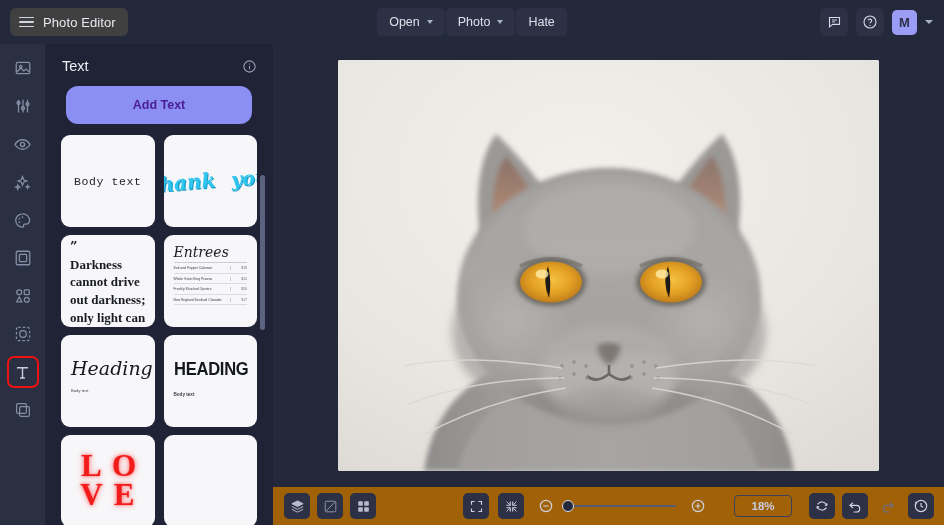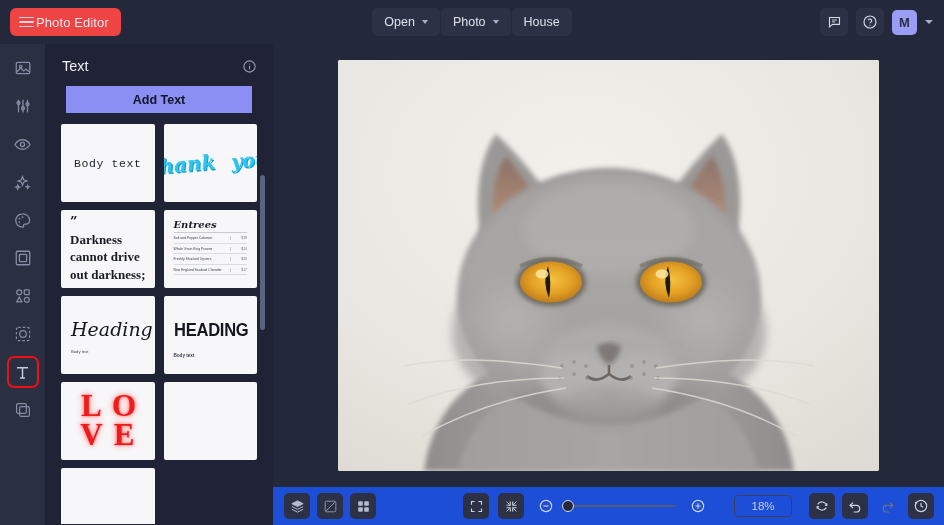--- a/index.html
+++ b/index.html
@@ -10,22 +10,22 @@
     overflow: hidden;
   }
   #app { position: relative; width: 944px; height: 525px; background: #23283a; }
 
   
   .topbar {
     position: absolute; left: 0; top: 0; width: 944px; height: 44px;
     background: #23283a; display: flex; align-items: center;
   }
   .brand {
-    display: flex; align-items: center; gap: 2px;
-    background: #ef4444; border-radius: 6px;
+    display: flex; align-items: center; gap: 9px;
+    background: #404040; border-radius: 6px;
     height: 28px; padding: 0 12px 0 9px; margin-left: 10px;
   }
   .brand-title { color: #e7e9f0; font-size: 13px; letter-spacing: .1px; }
   .hamburger { display: flex; flex-direction: column; justify-content: center; gap: 3px; width: 15px; }
   .hamburger i { display: block; height: 1.6px; background: #d3d7e3; border-radius: 1px; }
 
   .top-center { position: absolute; left: 0; right: 0; top: 8px; display: flex; justify-content: center; gap: 1px; }
   .tbtn {
     background: #2c3145; border: none; border-radius: 5px; height: 28px;
     color: #dde0ea; font-size: 12.5px; font-family: inherit;
@@ -61,30 +61,30 @@
   .panel {
     position: absolute; left: 45px; top: 44px; width: 228px; height: 481px;
     background: #1f2335; overflow: hidden;
   }
   .panel-head {
     display: flex; align-items: center; justify-content: space-between;
     padding: 14px 16px 0 17px;
   }
   .panel-title { color: #eceef4; font-size: 14.5px; font-weight: normal; }
   .add-btn {
-    display: block; margin: 12px auto 0; width: 186px; height: 27px;
-    background: #8b8ef2; border: none; border-radius: 0;
-    color: #0f172a; font-size: 12.5px; font-weight: bold; font-family: inherit; cursor: pointer;
+    display: block; margin: 12px auto 0; width: 186px; height: 38px;
+    background: #8b8ef2; border: none; border-radius: 12px;
+    color: #4c1d95; font-size: 12.5px; font-weight: bold; font-family: inherit; cursor: pointer;
   }
   .cards {
     margin-top: 11px; padding: 0 16px; display: grid;
     grid-template-columns: 1fr 1fr; gap: 8px 9px; height: 400px; overflow: hidden; position: relative;
   }
   .card {
-    background: #f7f7f9; border-radius: 2px; height: 78px;
+    background: #f7f7f9; border-radius: 9px; height: 92px;
     overflow: hidden; position: relative; cursor: pointer;
   }
   .scrolltrack { position: absolute; right: 8px; top: 130px; width: 5px; height: 380px; background: transparent; }
   .scrollthumb { position: absolute; right: 8px; top: 131px; width: 5px; height: 155px; background: #5c6380; border-radius: 3px; cursor: pointer; }
 
   
   .c-body { display: flex; align-items: center; justify-content: center; height: 100%;
             font-family: "Liberation Mono", monospace; font-size: 11.5px; color: #23262f; letter-spacing: .6px; }
   .c-thanks { display: flex; align-items: center; justify-content: center; height: 100%;
               font-family: "DejaVu Serif", serif; font-style: italic; font-weight: bold;
@@ -93,22 +93,22 @@
   .c-thanks span { display: block; }
   .c-thanks .l2 { margin-left: 16px; font-size: 19px; }
 
   .c-quote { padding: 8px 9px; }
   .c-quote .qm { font-family: "DejaVu Serif", serif; font-weight: bold; font-size: 13px; color: #1a1c24; line-height: .6; }
   .c-quote .qt { font-family: "Liberation Serif", serif; font-weight: bold; font-size: 13px;
                  color: #1a1c24; line-height: 1.36; margin-top: 5px; }
   .c-quote .qa { font-family: "Liberation Sans", sans-serif; font-size: 3.6px; color: #6a6d78; margin-top: 5px; }
 
   .c-menu { padding: 9px 10px 0; }
-  .c-menu .mh { font-family: "DejaVu Serif", serif; font-style: italic; font-weight: bold;
-                font-size: 10px; color: #1a1c24; border-bottom: .6px solid #c9ccd6; padding-bottom: 2px; }
+  .c-menu .mh { font-family: "DejaVu Serif", serif; font-style: italic; font-weight: normal;
+                font-size: 14px; color: #1a1c24; border-bottom: .6px solid #c9ccd6; padding-bottom: 2px; }
   .c-menu .mrow { display: flex; justify-content: space-between; align-items: center;
                   font-family: "Liberation Sans", sans-serif; font-size: 3.4px; color: #3c3f4a;
                   border-bottom: .5px solid #dadce4; padding: 3.2px 0 2.4px; }
   .c-menu .mrow .pr { color: #6a6d78; padding-left: 10px; border-left: .5px solid #c9ccd6; }
 
   .c-knit { padding: 12px 10px 0; }
   .c-knit .kh { font-family: "Liberation Serif", serif; font-size: 12.5px; color: #181b24; line-height: 1.08; }
   .c-knit .ks { font-family: "Liberation Sans", sans-serif; font-weight: bold; font-size: 4.5px;
                 color: #23262f; margin-top: 7px; border-bottom: .6px solid #cfd2da; padding-bottom: 4px; }
   .c-knit .kb { font-family: "Liberation Sans", sans-serif; font-size: 3.2px; color: #696c77; margin-top: 4px; line-height: 1.5; }
@@ -133,21 +133,21 @@
   }
   .artboard {
     position: absolute; left: 65px; top: 16px; width: 541px; height: 411px;
     border-radius: 2px; overflow: hidden; background: #ebe9e4;
   }
   .photo { position: absolute; inset: 0; }
 
   
   .bottombar {
     position: absolute; left: 273px; bottom: 0; width: 671px; height: 38px;
-    background: #1d4ed8; display: flex; align-items: center;
+    background: #a16207; display: flex; align-items: center; font-weight: bold;
   }
   .bb-left { display: flex; gap: 7px; margin-left: 11px; }
   .bb-center { position: absolute; left: 190px; display: flex; align-items: center; gap: 9px; }
   .bb-right { position: absolute; right: 10px; display: flex; gap: 7px; }
   .bbtn { width: 26px; height: 26px; border-radius: 5px; background: #2c3145;
           display: flex; align-items: center; justify-content: center; cursor: pointer; border: none; }
   .bbtn.flat { background: transparent; }
   .slider-wrap { display: flex; align-items: center; }
   .slider-track { width: 108px; height: 2px; background: #555b73; border-radius: 2px; position: relative; }
   .slider-knob { position: absolute; left: -6px; top: -5px; width: 12px; height: 12px; border-radius: 50%;
@@ -175,21 +175,21 @@
     <div class="top-center">
       <button class="tbtn">
         <span>Open</span>
         <span class="chev"></span>
       </button>
       <button class="tbtn">
         <span>Photo</span>
         <span class="chev"></span>
       </button>
       <button class="tbtn">
-        <span>House</span>
+        <span>Hate</span>
       </button>
     </div>
 
     <div class="top-right">
       <button class="iconbtn">
         <svg width="15" height="15" viewBox="0 0 24 24" fill="none" stroke="#d3d7e3" stroke-width="1.8">
           <path d="M4 4h16v11H9l-5 4z"></path>
             <path d="M8 8h8M8 11h5" stroke-width="1.5"></path>
         </svg>
       </button>

